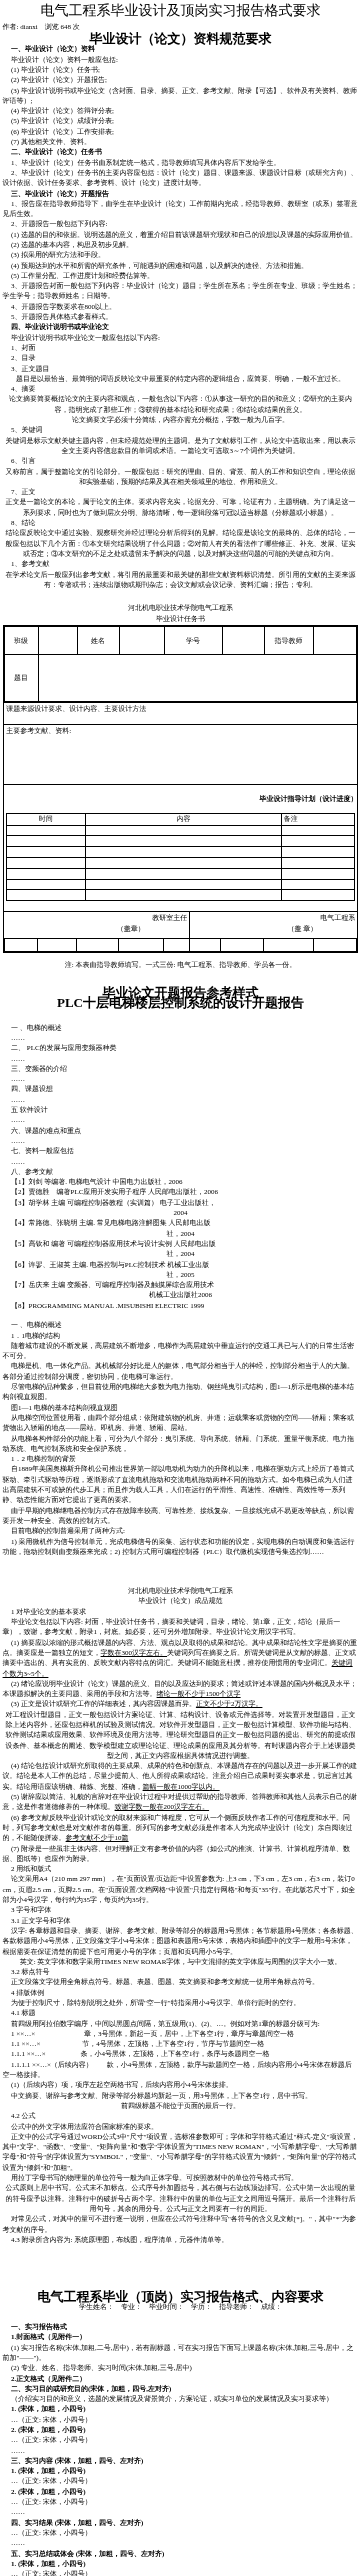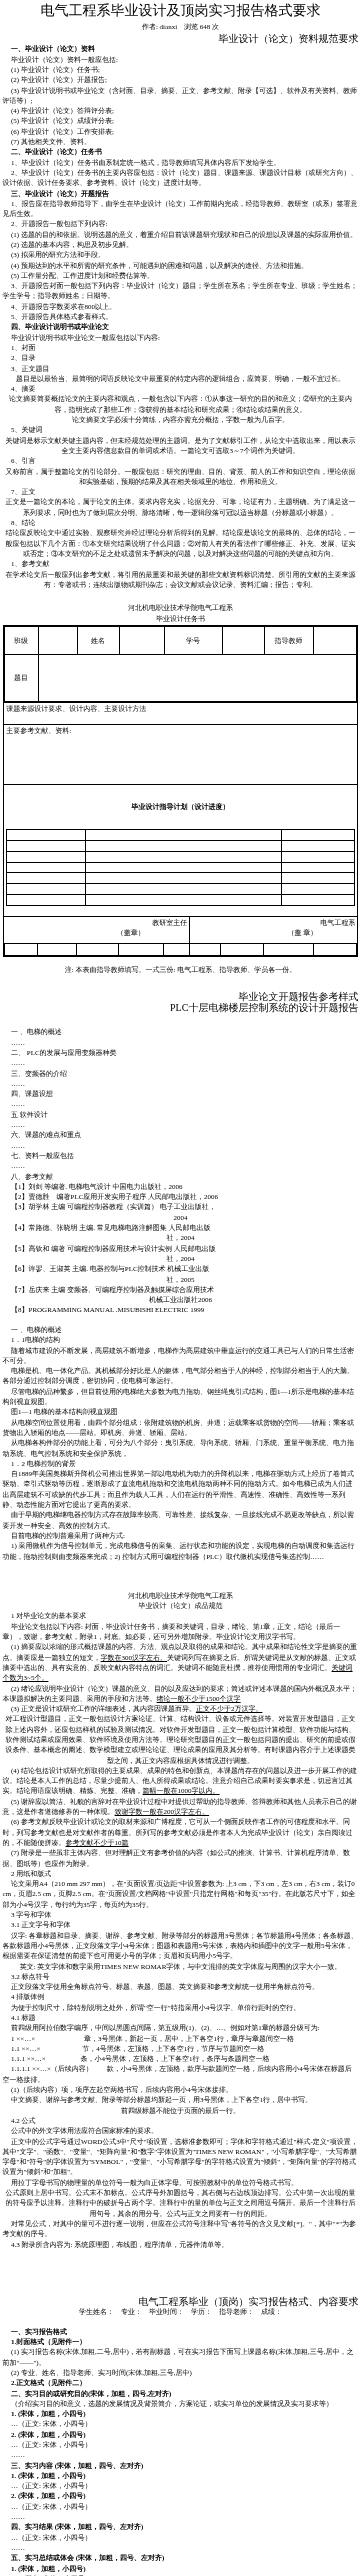--- a/index.html
+++ b/index.html
@@ -4,38 +4,38 @@
 <style>
   html,body{margin:0;padding:0;background:#fff;color:#000;}
   .page{
     width:361px;height:3093px;overflow:hidden;box-sizing:border-box;
     padding:6.2px 2.6px 10.3px 2.6px;
     font-family:"Liberation Serif","DejaVu Serif",serif;
     font-size:7px;line-height:10.3px;
   }
   .ln{margin:0;word-break:break-all;}
   .t  {text-align:center;font-size:14px;}
-  .by {text-align:center;}
-  .hc {text-align:right;font-weight:normal;font-size:10px;}
+  .by {text-align:left;}
+  .hc {text-align:center;font-weight:bold;font-size:13px;}
   .c  {text-align:center;font-family:Liberation Mono, monospace;}
   .hb {font-weight:bold;text-indent:1.2em;}
   .p  {text-indent:1.2em;}
   .pf {text-indent:0;text-align:center;}
   .sp {width:100%;}
   u{text-underline-offset:1px;}
 
   
   .ttable{border:1px solid #000;margin:1px 0;}
   .ttable table{border-collapse:collapse;width:100%;table-layout:fixed;}
   .t8 td{border:0.5px solid #000;text-align:center;height:11.3px;padding:8px 1px;overflow:hidden;}
   .t8 tr.topic td{height:30px;}
   .blk{border-top:0.5px solid #000;padding:1px 2.6px;box-sizing:border-box;}
   .src{height:21.6px;}
   .refs{height:60px;}
-  .plan-title{border-top:0.5px solid #000;text-align:center;font-weight:bold;padding:17px 0;}
+  .plan-title{border-top:0.5px solid #000;text-align:right;font-weight:bold;padding:9px 0;}
   .plan-wrap{padding:0 2.1px 2.1px 2.1px;}
   .plan{border:1px solid #000;}
   .plan td{border:0.5px solid #000;height:9.8px;text-align:center;padding:0 1.5px;overflow:hidden;}
   .plan td.rem{text-align:left;}
   .gap-row{height:8.2px;}
   .sign{border-top:0.5px solid #000;}
   .sign td{vertical-align:top;height:24px;padding:1px 0;}
   .sign td.sl{border-right:0.5px solid #000;width:52.5%;}
   .sign .l1{text-align:right;padding-right:2.1px;}
   .sign .l2{text-align:right;padding-right:24%;}
@@ -133,20 +133,25 @@
     <div class="blk refs">主要参考文献、资料:</div>
     <div class="plan-title">毕业设计指导计划（设计进度）</div>
     <div class="plan-wrap">
       <table class="plan">
         <colgroup>
             <col style="width:79px">
             <col>
             <col style="width:73px">
           </colgroup>
         <tbody>
+            <tr>
+          <td>时间</td>
+          <td>内容</td>
+          <td class="rem">备注</td>
+        </tr>
         <tr>
               <td></td>
               <td></td>
               <td></td>
             </tr>
         <tr>
               <td></td>
               <td></td>
               <td></td>
             </tr>

